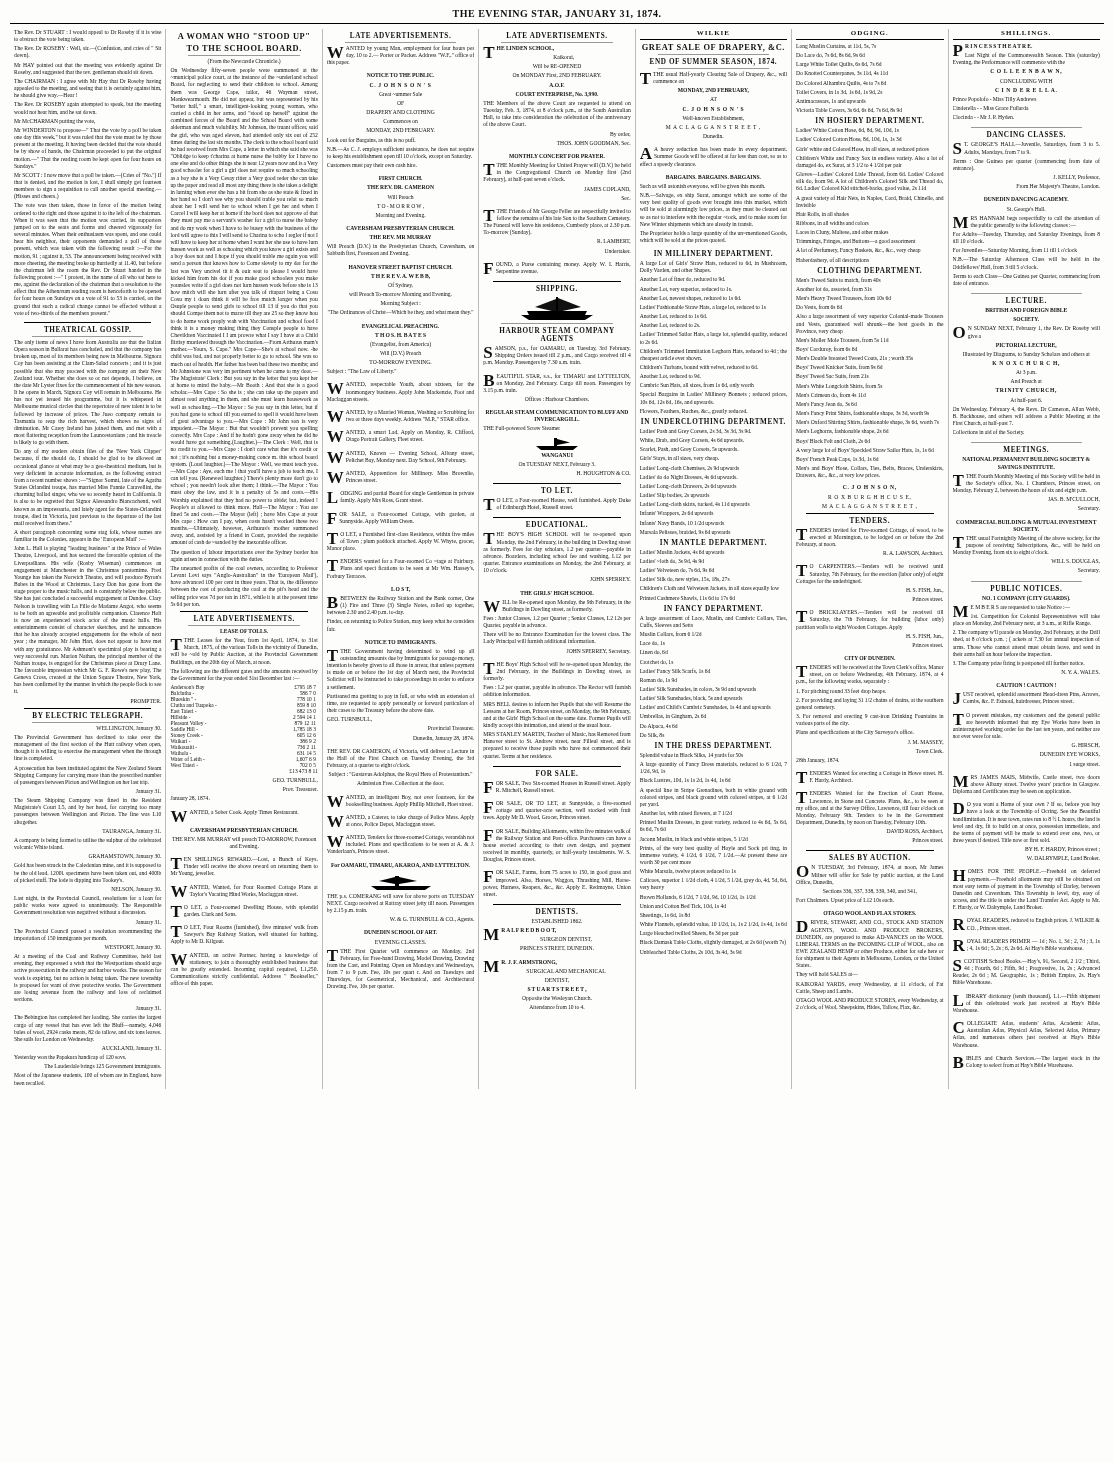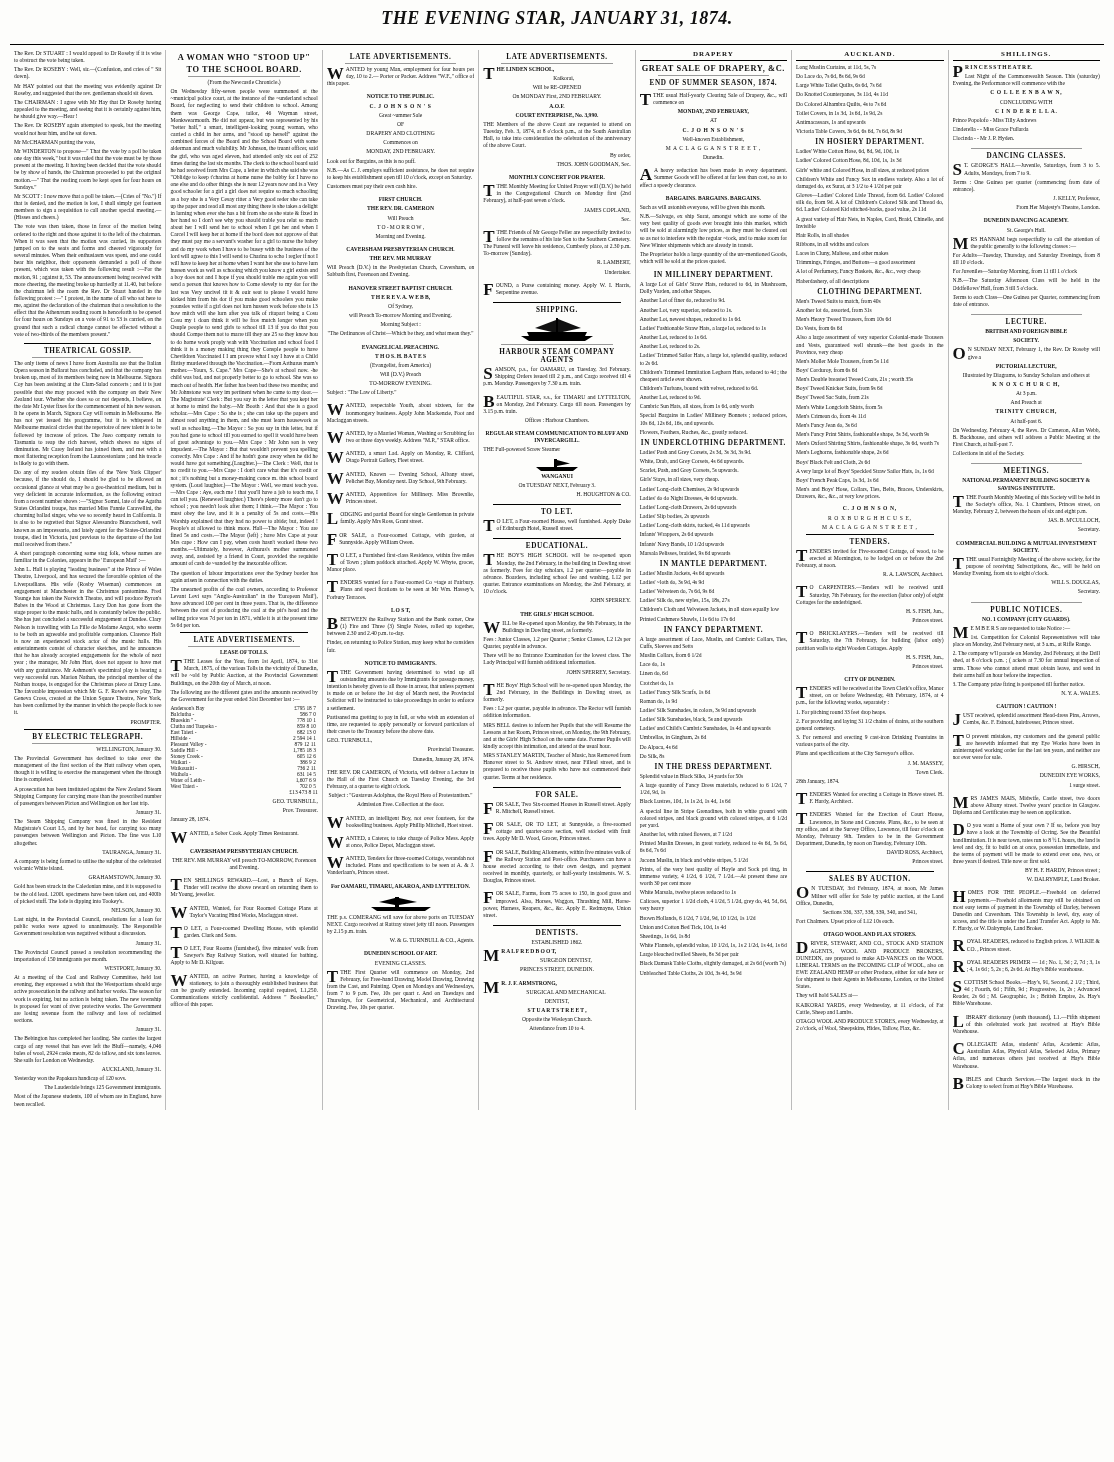--- a/index.html
+++ b/index.html
@@ -10,27 +10,26 @@
   }
   .page{
     width:1114px;
     min-height:1462px;
     padding:8px 10px 10px 10px;
     box-sizing:border-box;
     background:#fdfdfb;
   }
   .masthead{
     text-align:center;
-    font-size:18px;
+    font-size:10px;
     font-weight:bold;
     letter-spacing:.5px;
-    padding-bottom:15px;
+    padding-bottom:4px;
     border-bottom:1px solid #000;
     margin-bottom:5px;
-    font-style:italic;
   }
   .columns{
     display:flex;
     align-items:stretch;
   }
   .col{
     flex:1 1 0;
     padding:0 4px;
     border-right:1px solid #bbb;
     box-sizing:border-box;
@@ -503,21 +502,21 @@
         <p><span class="dropcap">M</span><span style="font-weight:bold">R.  J.  F.  ARMSTRONG,</span></p>
         <p class="c">SURGICAL AND MECHANICAL</p>
         <p class="c">DENTIST,</p>
         <p class="c" style="font-weight:bold">S T U A R T   S T R E E T ,</p>
         <p class="c">Opposite the Wesleyan Church.</p>
         <p class="c">Attendance from 10 to 4.</p>
       </div>
     </div>
 
     <div class="col">
-      <div class="colhd">DRAPERY</div>
+      <div class="colhd">WILKIE</div>
       <div class="hd big">GREAT SALE OF DRAPERY, &amp;c.</div>
       <hr class="rule thin">
       <div class="hd">END OF SUMMER SEASON, 1874.</div>
       <hr class="rule thin">
 
       <div class="ad">
         <p><span class="dropcap">T</span><span>THE usual Half-yearly Clearing Sale of Drapery, &amp;c., will commence on</span></p>
         <p class="c" style="font-weight:bold">MONDAY, 2ND FEBRUARY,</p>
         <p class="c">AT</p>
         <p class="c cap" style="font-weight:bold">C.  J O H N S O N ' S</p>
@@ -605,21 +604,21 @@
       <p>Union and Cotton Bed Tick, 10d, 1s 4d</p>
       <p>Sheetings, 1s 6d, 1s 8d</p>
       <p>White Flannels, splendid value, 10 1/2d, 1s, 1s 2 1/2d, 1s 4d, 1s 6d</p>
       <p>Large bleached twilled Sheets, 8s 3d per pair</p>
       <p>Black Damask Table Cloths, slightly damaged, at 2s 6d (worth 7s)</p>
       <p>Unbleached Table Cloths, 2s 10d, 3s 4d, 3s 9d</p>
       <p></p>
     </div>
 
     <div class="col">
-      <div class="colhd">AUCKLAND.</div>
+      <div class="colhd">ODGING.</div>
       <p>Long Muslin Curtains, at 11d, 5s, 7s</p>
       <p>Do       Lace         do,     7s 6d, 8s 6d, 9s 6d</p>
       <p>Large White Toilet Quilts, 6s 6d, 7s 6d</p>
       <p>Do  Knotted Counterpanes, 3s 11d, 4s 11d</p>
       <p>Do  Colored Alhambra Quilts, 4s to 7s 6d</p>
       <p>Toilet Covers, in 1s 3d, 1s 6d, 1s 9d, 2s</p>
       <p>Antimacassars, 1s and upwards</p>
       <p>Victoria Table Covers, 3s 6d, 6s 6d, 7s 6d, 8s 9d</p>
 
       <div class="hd">IN HOSIERY DEPARTMENT.</div>

